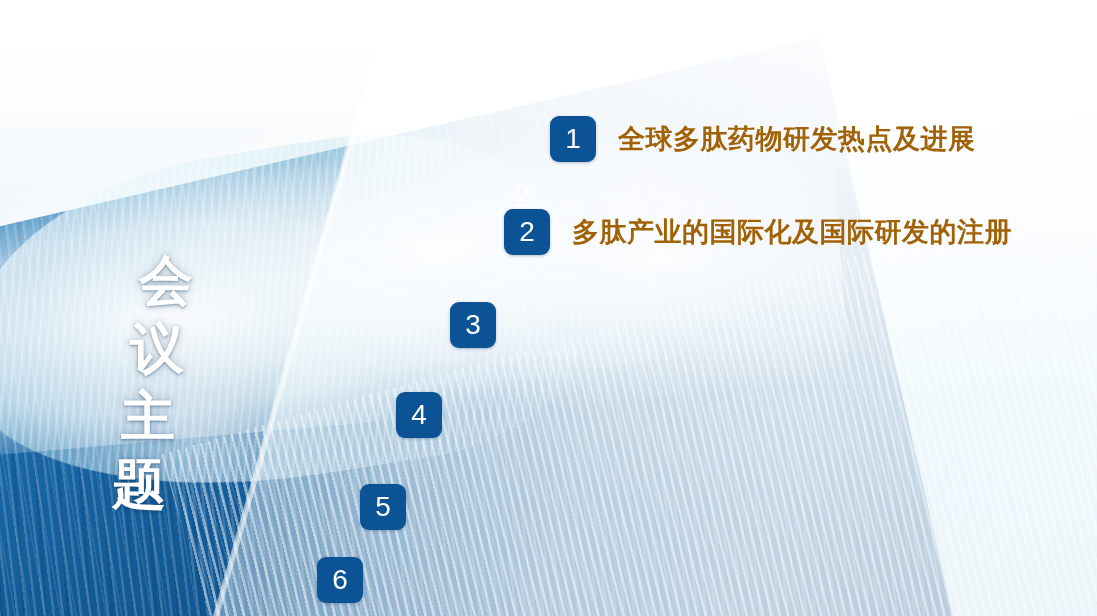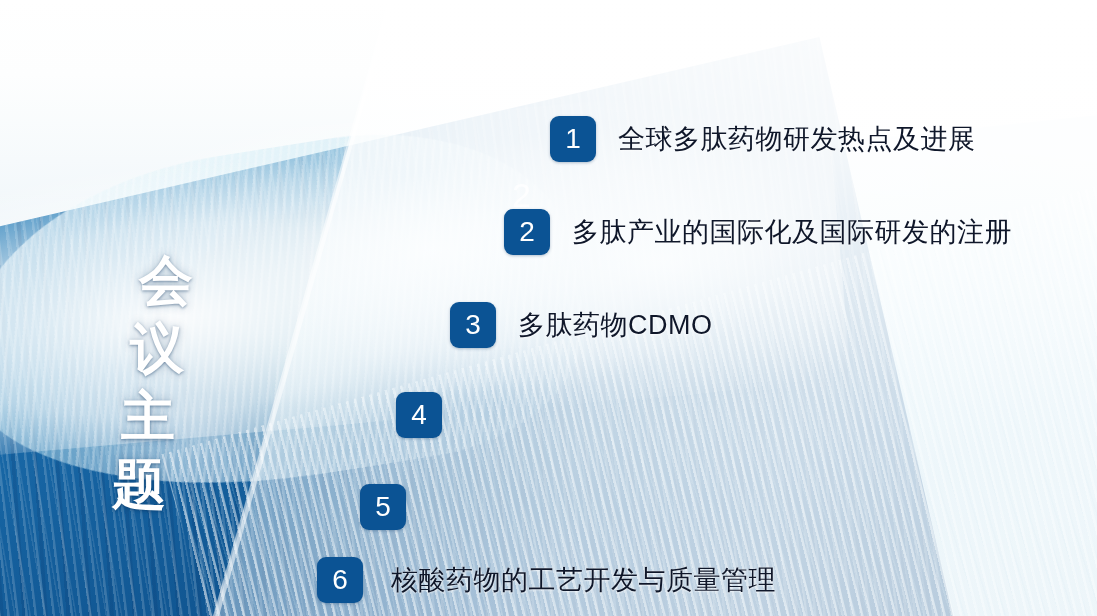--- a/index.html
+++ b/index.html
@@ -243,23 +243,23 @@
     color: #ffffff;
     font-size: 28px;
     font-weight: 400;
     line-height: 46px;
     text-align: center;
     font-family: "Liberation Sans", "DejaVu Sans", sans-serif;
     box-shadow: 0 1px 3px rgba(10,50,96,0.30);
   }
   .item-label {
     margin-left: 22px;
-    color: #0f172a;
+    color: #a16207;
     font-size: 27px;
-    font-weight: 400;
+    font-weight: 700;
     letter-spacing: 0.5px;
     font-family: "Liberation Sans", "DejaVu Sans", sans-serif;
     text-shadow:
       0 0 1px rgba(255,255,255,0.85),
       0 1px 2px rgba(255,255,255,0.65);
   }
 
   
   .agenda-item.i0 { left: 550px; top: 116px; }
   .agenda-item.i1 { left: 504px; top: 209px; }
@@ -316,31 +316,29 @@
       <div class="item-label">全球多肽药物研发热点及进展</div>
     </div>
 
     <div class="agenda-item i1">
       <div class="badge">2</div>
       <div class="item-label">多肽产业的国际化及国际研发的注册</div>
     </div>
 
     <div class="agenda-item i2">
       <div class="badge">3</div>
-      <div class="item-label">多肽药物CDMO</div>
     </div>
 
     <div class="agenda-item i3">
       <div class="badge">4</div>
     </div>
 
     <div class="agenda-item i4">
       <div class="badge">5</div>
     </div>
 
     <div class="agenda-item i5">
       <div class="badge">6</div>
-      <div class="item-label">核酸药物的工艺开发与质量管理</div>
     </div>
 
   </div>
 
 </div>
 
 </body></html>

